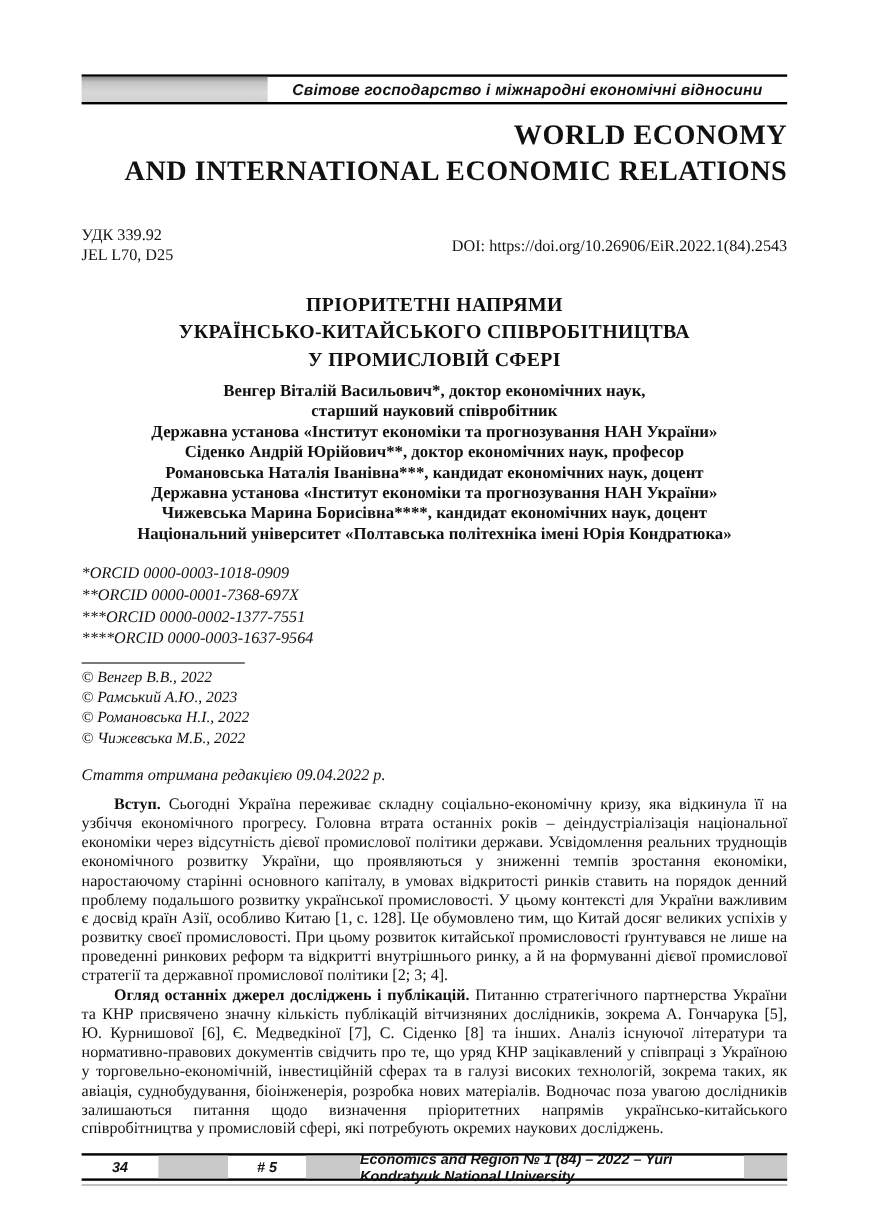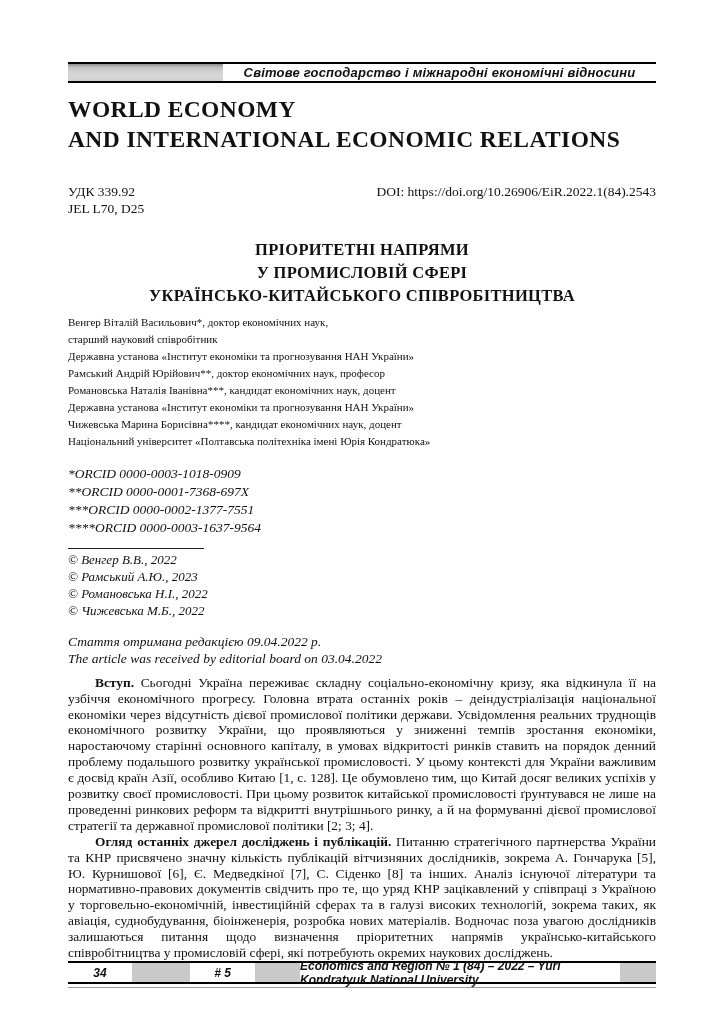--- a/index.html
+++ b/index.html
@@ -30,50 +30,51 @@
   .section-bar .bar-title {
     flex: 1; display: flex; align-items: center; justify-content: center;
     font-family: "Liberation Sans", sans-serif;
     font-weight: bold; font-style: italic;
     font-size: 13px; letter-spacing: 0.2px;
   }
 
   
   .journal-title {
     margin-top: 11px;
-    text-align: left;
+    text-align: right;
     font-weight: bold;
     font-size: 23.5px;
     line-height: 30px;
     letter-spacing: 0.4px;
   }
 
   
   .meta-row {
     margin-top: 29px;
-    display: flex; justify-content: space-between; align-items: flex-start;
+    display: flex; justify-content: space-between; align-items: center;
     font-size: 13.5px; line-height: 17px;
   }
   .meta-right { text-align: right; }
 
   
   .article-title {
     margin-top: 21px;
     text-align: center;
     font-weight: bold;
     font-size: 16.5px;
     line-height: 23px;
     letter-spacing: 0.3px;
   }
 
   
   .authors {
     margin-top: 7px;
-    font-weight: normal;
-    font-size: 11px;
+    text-align: center;
+    font-weight: bold;
+    font-size: 14px;
     line-height: 17px;
   }
 
   
   .orcids {
     margin-top: 15px;
     font-style: italic;
     font-size: 13.5px;
     line-height: 18px;
   }
@@ -155,29 +156,29 @@
   <div class="meta-row">
     <div class="meta-left">
       <div>УДК 339.92</div>
       <div>JEL L70, D25</div>
     </div>
     <div class="meta-right">DOI: https://doi.org/10.26906/EiR.2022.1(84).2543</div>
   </div>
 
   <div class="article-title">
     <div>ПРІОРИТЕТНІ НАПРЯМИ</div>
+    <div>УКРАЇНСЬКО-КИТАЙСЬКОГО СПІВРОБІТНИЦТВА</div>
     <div>У ПРОМИСЛОВІЙ СФЕРІ</div>
-    <div>УКРАЇНСЬКО-КИТАЙСЬКОГО СПІВРОБІТНИЦТВА</div>
   </div>
 
   <div class="authors">
     <div>Венгер Віталій Васильович*, доктор економічних наук,</div>
     <div>старший науковий співробітник</div>
     <div>Державна установа «Інститут економіки та прогнозування НАН України»</div>
-    <div>Рамський Андрій Юрійович**, доктор економічних наук, професор</div>
+    <div>Сіденко Андрій Юрійович**, доктор економічних наук, професор</div>
     <div>Романовська Наталія Іванівна***, кандидат економічних наук, доцент</div>
     <div>Державна установа «Інститут економіки та прогнозування НАН України»</div>
     <div>Чижевська Марина Борисівна****, кандидат економічних наук, доцент</div>
     <div>Національний університет «Полтавська політехніка імені Юрія Кондратюка»</div>
   </div>
 
   <div class="orcids">
     <div>*ORCID 0000-0003-1018-0909</div>
     <div>**ORCID 0000-0001-7368-697X</div>
     <div>***ORCID 0000-0002-1377-7551</div>
@@ -187,21 +188,20 @@
   <div class="copyright-divider"></div>
   <div class="copyrights">
     <div>© Венгер В.В., 2022</div>
     <div>© Рамський А.Ю., 2023</div>
     <div>© Романовська Н.І., 2022</div>
     <div>© Чижевська М.Б., 2022</div>
   </div>
 
   <div class="received">
     <div>Стаття отримана редакцією 09.04.2022 р.</div>
-    <div>The article was received by editorial board on 03.04.2022</div>
   </div>
 
   <div class="body-text">
     <p><span class="para-lead">Вступ.</span> <span>Сьогодні Україна переживає складну соціально-економічну кризу, яка відкинула її на узбіччя економічного прогресу. Головна втрата останніх років – деіндустріалізація національної економіки через відсутність дієвої промислової політики держави. Усвідомлення реальних труднощів економічного розвитку України, що проявляються у зниженні темпів зростання економіки, наростаючому старінні основного капіталу, в умовах відкритості ринків ставить на порядок денний проблему подальшого розвитку української промисловості. У цьому контексті для України важливим є досвід країн Азії, особливо Китаю [1, с. 128]. Це обумовлено тим, що Китай досяг великих успіхів у розвитку своєї промисловості. При цьому розвиток китайської промисловості ґрунтувався не лише на проведенні ринкових реформ та відкритті внутрішнього ринку, а й на формуванні дієвої промислової стратегії та державної промислової політики [2; 3; 4].</span></p>
     <p><span class="para-lead">Огляд останніх джерел досліджень і публікацій.</span> <span>Питанню стратегічного партнерства України та КНР присвячено значну кількість публікацій вітчизняних дослідників, зокрема А. Гончарука [5], Ю. Курнишової [6], Є. Медведкіної [7], С. Сіденко [8] та інших. Аналіз існуючої літератури та нормативно-правових документів свідчить про те, що уряд КНР зацікавлений у співпраці з Україною у торговельно-економічній, інвестиційній сферах та в галузі високих технологій, зокрема таких, як авіація, суднобудування, біоінженерія, розробка нових матеріалів. Водночас поза увагою дослідників залишаються питання щодо визначення пріоритетних напрямів українсько-китайського співробітництва у промисловій сфері, які потребують окремих наукових досліджень.</span></p>
   </div>
 
   <div class="footer-wrap">
     <div class="footer-bar">
       <div class="cell fcell-page">34</div>

